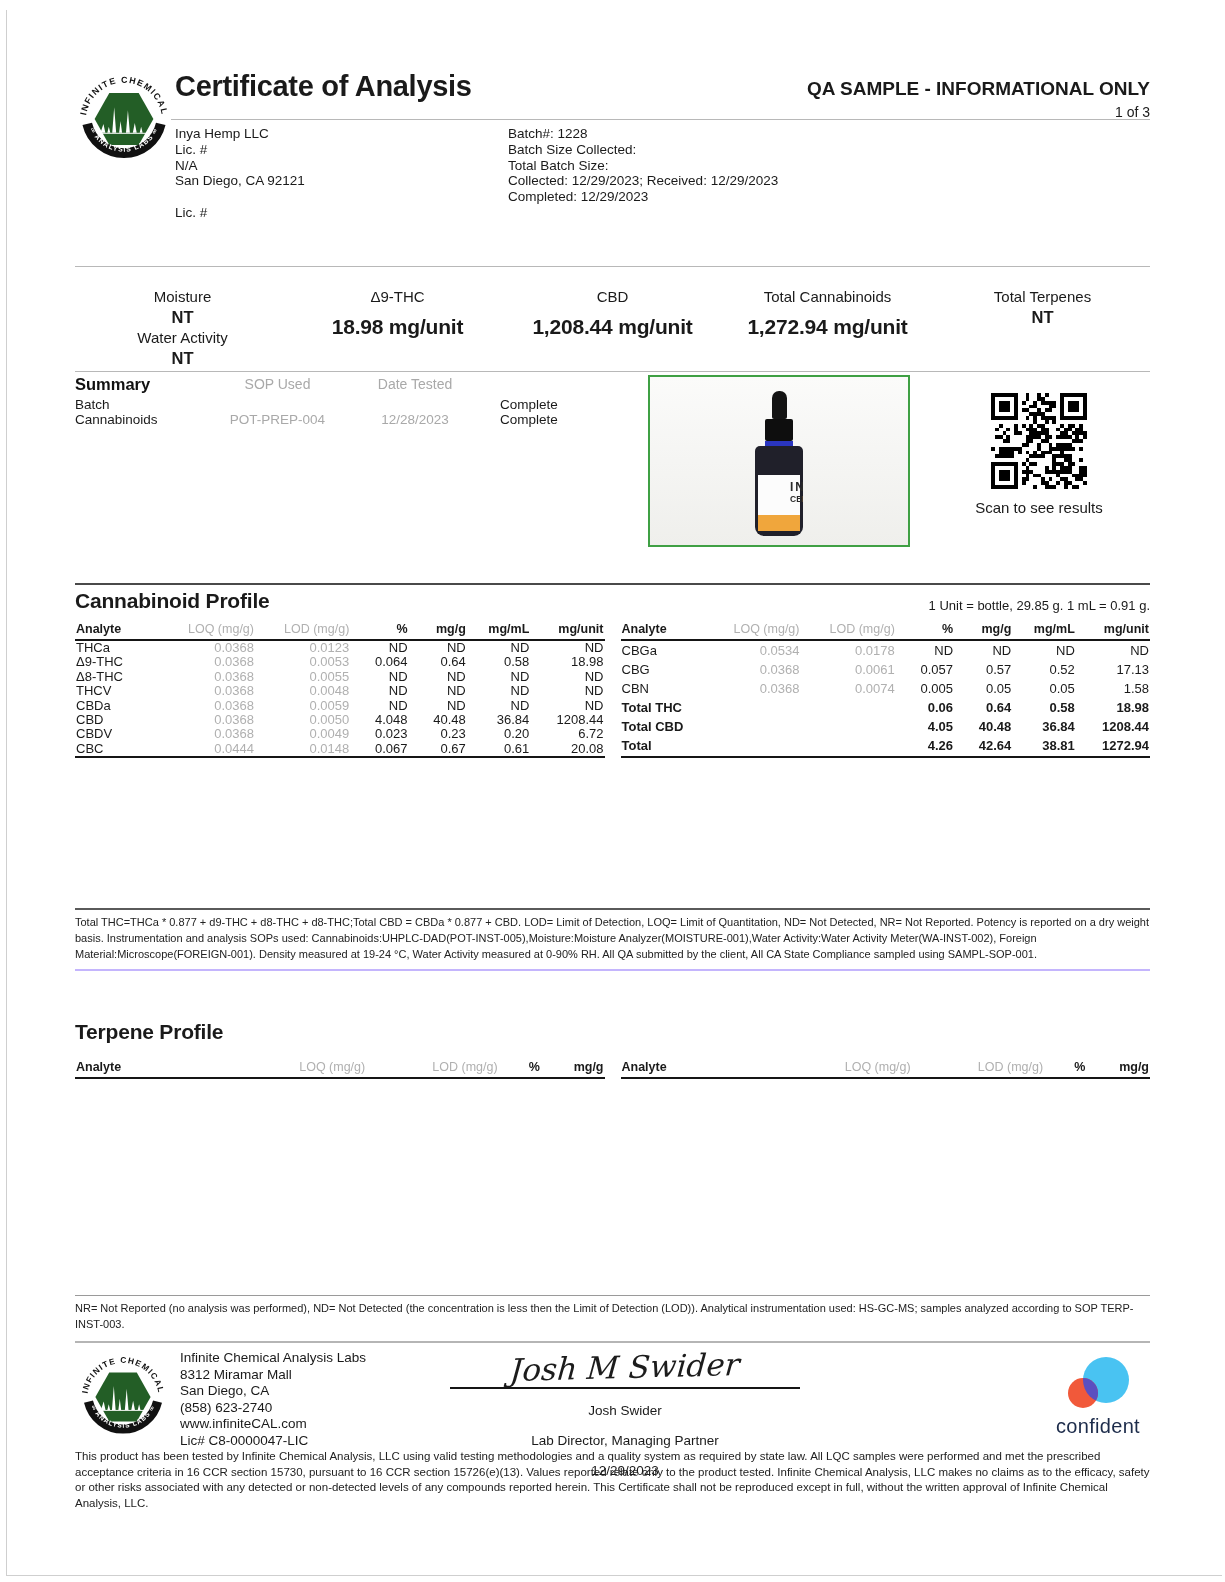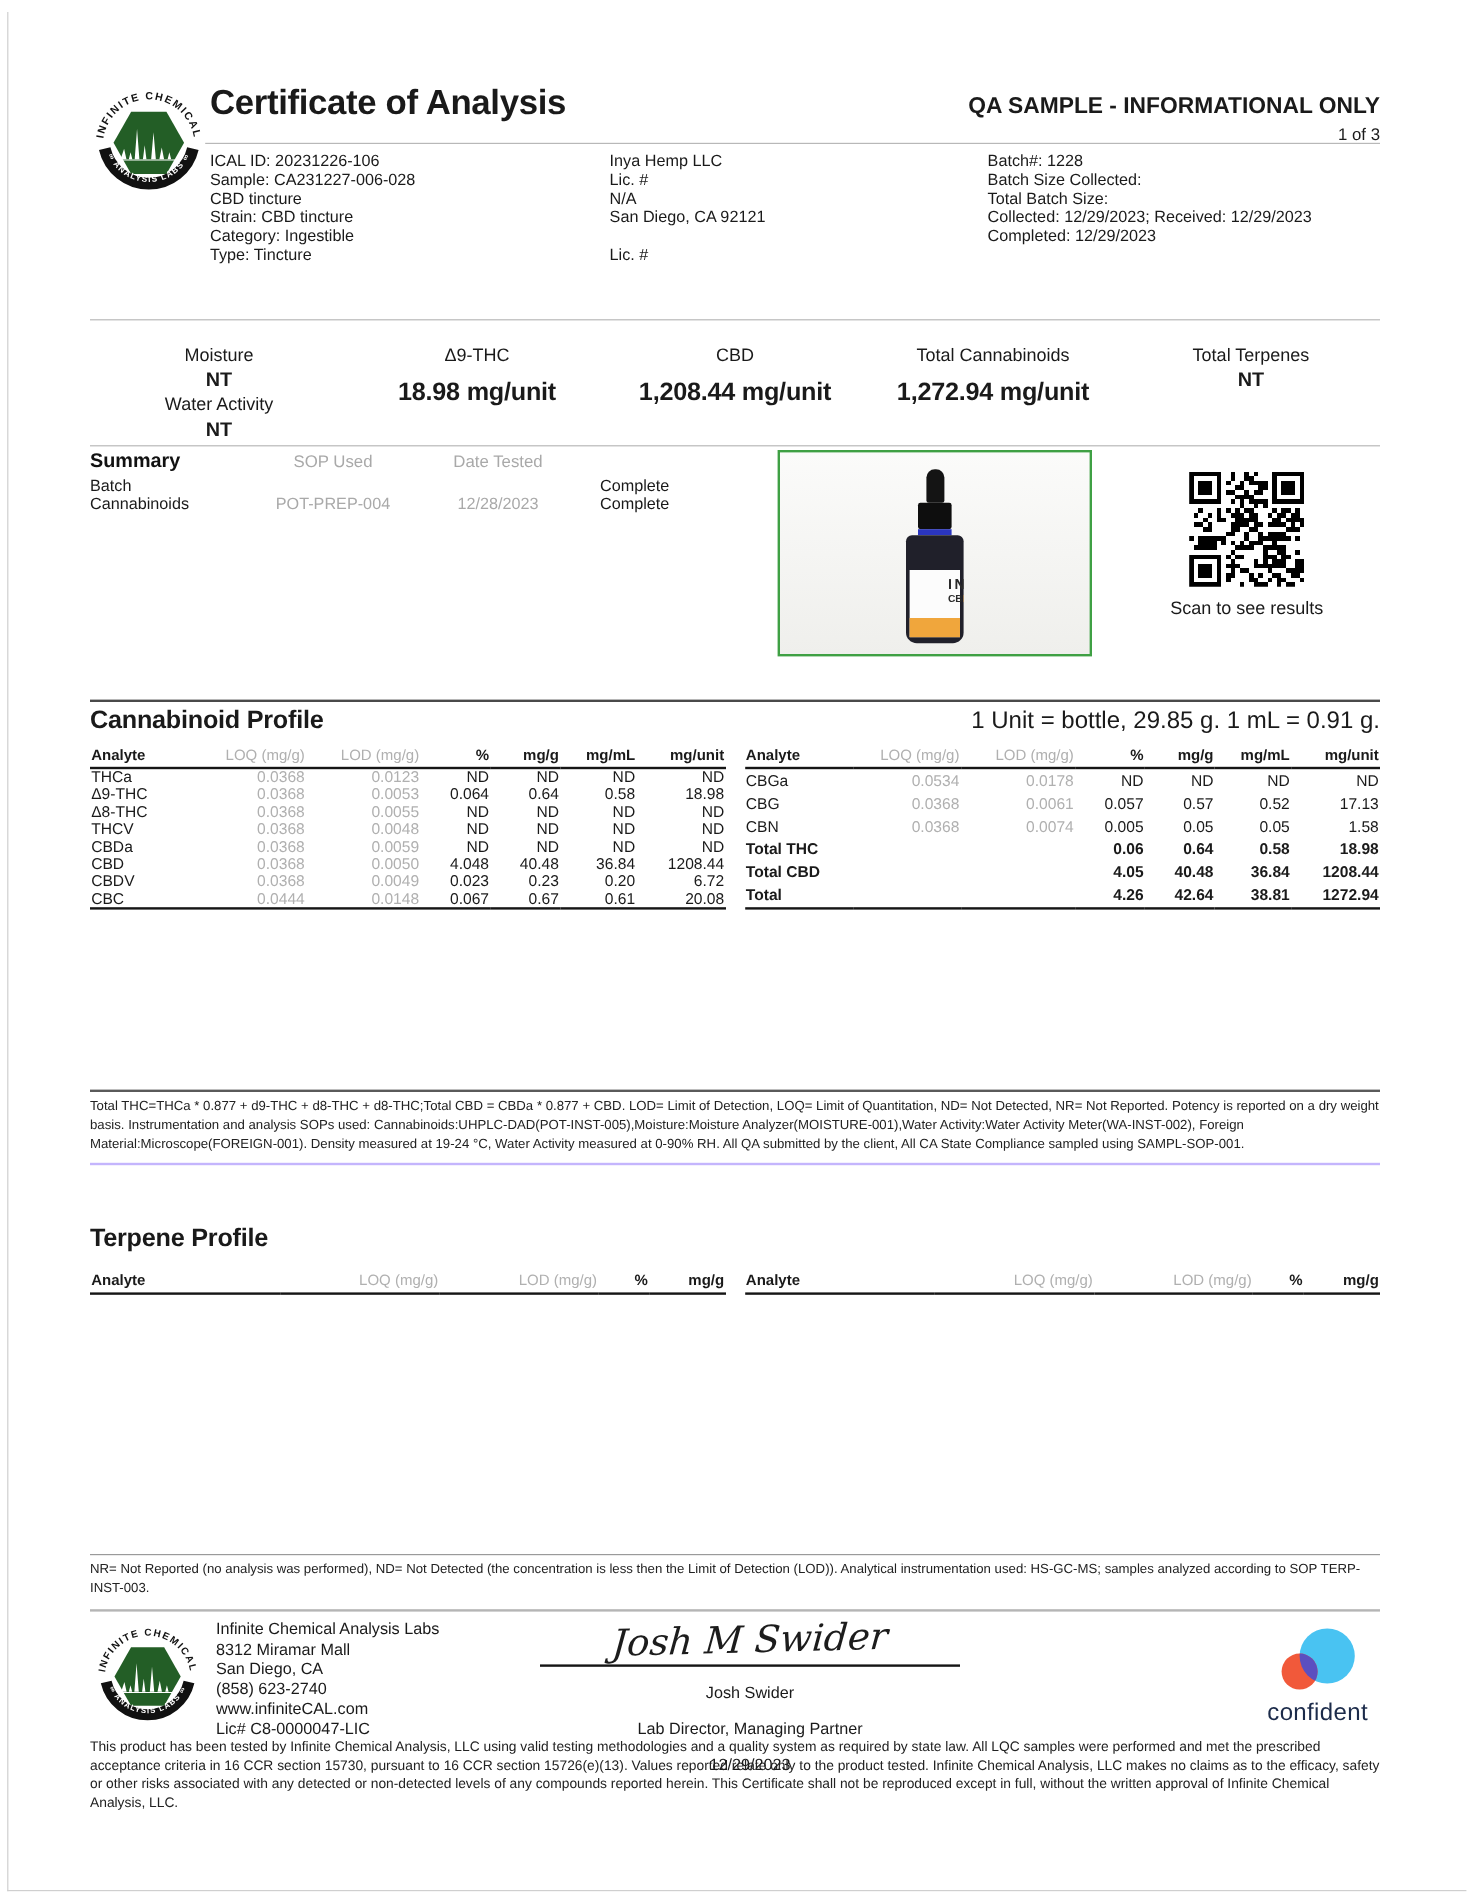--- a/index.html
+++ b/index.html
@@ -48,21 +48,21 @@
   .b-cbd .o{color:#f0a63c;}
   .b-band{position:absolute;left:0;right:0;bottom:0;height:16px;background:var(--band-orange,#f0a63c);}
   .qr-wrap{position:absolute;left:916px;top:16px;width:96px;height:96px;}
   .scan-text{position:absolute;left:846px;top:122px;width:236px;text-align:center;font-size:15px;}
 
   
   .cann-divider{position:absolute;left:75px;right:75px;top:583px;height:2px;background:#4a4a4a;}
   .cann{position:absolute;left:75px;right:75px;top:589px;}
   .sec-head{display:flex;justify-content:space-between;align-items:flex-end;}
   .sec-title{font-size:21px;font-weight:bold;letter-spacing:-0.2px;}
-  .unit-note{font-size:20px;}
+  .unit-note{font-size:13px;}
   .tables{display:grid;grid-template-columns:1fr 1fr;column-gap:16px;margin-top:9px;}
   table.ctable{width:100%;border-collapse:collapse;table-layout:fixed;}
   .ctable th{font-size:12.5px;font-weight:bold;text-align:right;padding:0 1px 3px;border-bottom:2px solid #151515;white-space:nowrap;overflow:hidden;}
   .ctable th.analyte{text-align:left;}
   .ctable th.dim{color:#b0b0b0;font-weight:normal;}
   .ctable td{font-size:13px;text-align:right;padding:0 1px;line-height:14.4px;white-space:nowrap;overflow:hidden;}
   .ctable td.analyte{text-align:left;}
   .ctable td.dim{color:#b0b0b0;}
   .ctable tbody.closed{border-bottom:2.5px solid #151515;}
   tr.bold-row td{font-weight:bold;}
@@ -118,28 +118,20 @@
           <textPath href="#arcBt" startOffset="50%" text-anchor="middle">∞ ANALYSIS LABS ∞</textPath>
         </text>
       </g>
     </svg>
   </div>
   <div class="title">Certificate of Analysis</div>
   <div class="qa">QA SAMPLE - INFORMATIONAL ONLY</div>
   <div class="pageno">1 of 3</div>
   <div class="title-rule"></div>
   <div class="meta">
-    <div>
-      <div class="meta-line">ICAL ID: 20231226-106</div>
-      <div class="meta-line">Sample: CA231227-006-028</div>
-      <div class="meta-line">CBD tincture</div>
-      <div class="meta-line">Strain: CBD tincture</div>
-      <div class="meta-line">Category: Ingestible</div>
-      <div class="meta-line">Type: Tincture</div>
-    </div>
     <div>
       <div class="meta-line">Inya Hemp LLC</div>
       <div class="meta-line">Lic. #</div>
       <div class="meta-line">N/A</div>
       <div class="meta-line">San Diego, CA 92121</div>
       <div class="meta-line"></div>
       <div class="meta-line">Lic. #</div>
     </div>
     <div>
       <div class="meta-line">Batch#: 1228</div>

